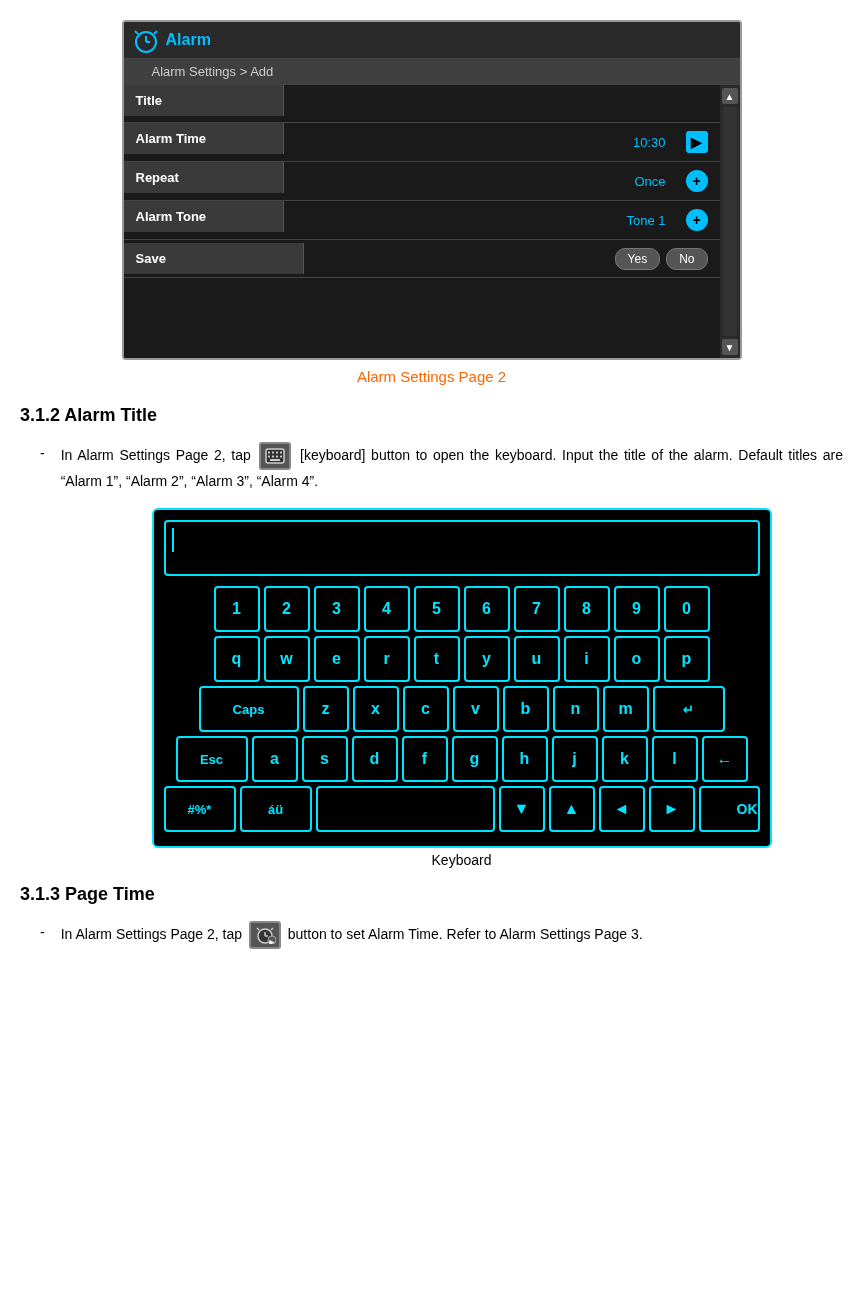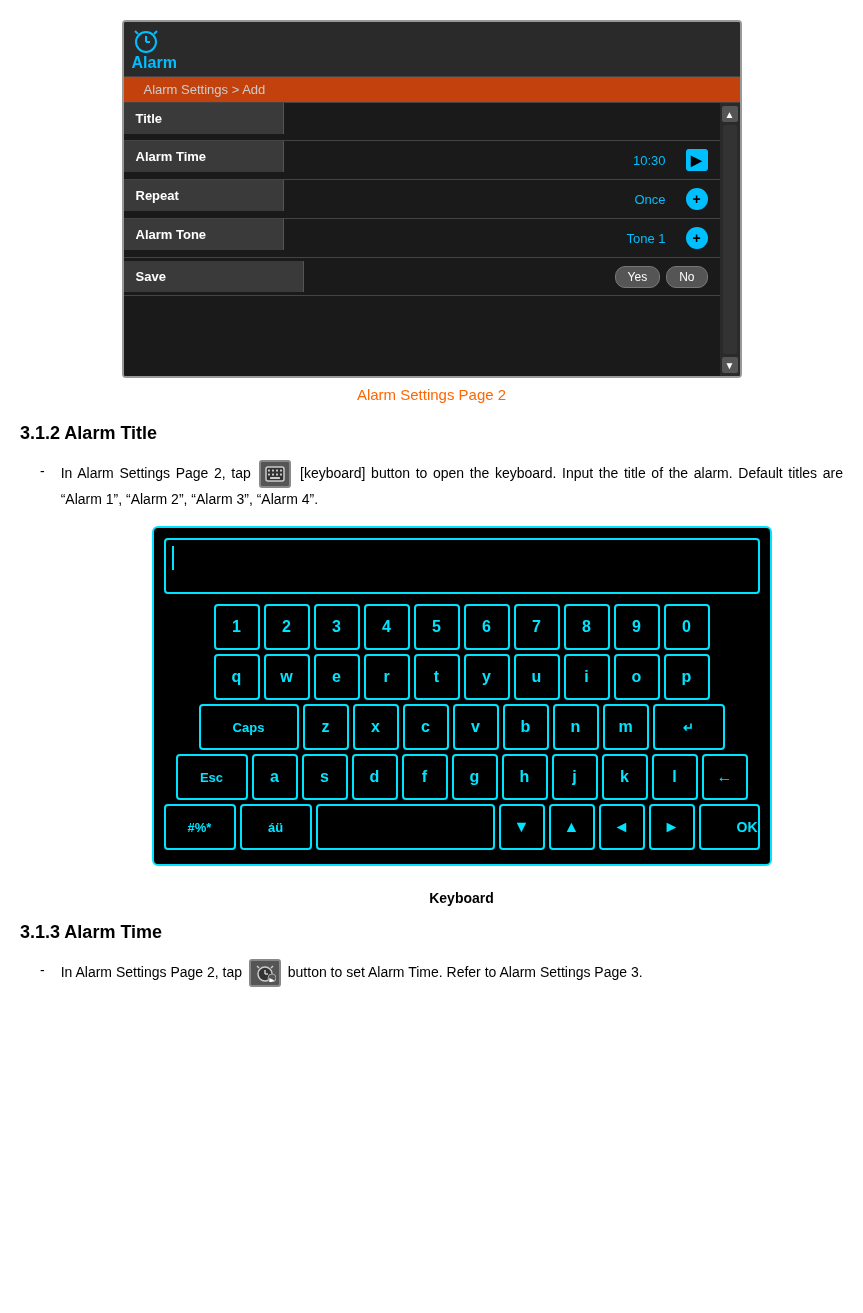--- a/index.html
+++ b/index.html
@@ -21,23 +21,23 @@
     .screenshot {
       width: 620px;
       border: 2px solid #999;
       background: #1a1a1a;
       border-radius: 4px;
       overflow: hidden;
     }
     .screenshot-header {
       background: #2a2a2a;
       display: flex;
+      align-items: center;
       padding: 4px 8px;
       border-bottom: 1px solid #444;
-      flex-direction: column;
     }
     .alarm-icon-small {
       width: 28px;
       height: 28px;
       margin-right: 6px;
     }
     .screenshot-title {
       color: #00bfff;
       font-size: 16px;
       font-weight: bold;
@@ -46,22 +46,22 @@
       display: flex;
       background: #1a1a1a;
     }
     .settings-row {
       display: flex;
       border-bottom: 1px solid #444;
       min-height: 38px;
       align-items: flex-start;
     }
     .settings-breadcrumb {
-      background: #c2410c;
-      padding: 5px 20px;
+      background: #404040;
+      padding: 5px 28px;
       color: #ccc;
       font-size: 13px;
       border-bottom: 1px solid #444;
     }
     .settings-label {
       background: #3a3a3a;
       color: #fff;
       padding: 8px 12px;
       width: 160px;
       font-size: 13px;
@@ -310,22 +310,21 @@
     }
     .kb-key.ok {
       min-width: 56px;
       font-size: 14px;
       padding-left: 36px;
     }
     .kb-caption {
       text-align: left;
       font-size: 14px;
       color: #000;
-      margin-top: 24px;
-      font-weight: bold;
+      margin-top: 4px;
     }
   </style>
 </head>
 <body>
 
 <div class="screenshot-container">
   <div style="display:flex; flex-direction:column; align-items:center;">
     <div class="screenshot">
 
       <div class="screenshot-header">
@@ -485,21 +484,21 @@
       <div class="kb-key">▼</div>
       <div class="kb-key">▲</div>
       <div class="kb-key">◄</div>
       <div class="kb-key">►</div>
       <div class="kb-key ok">OK</div>
     </div>
   </div>
   <div class="kb-caption">Keyboard</div>
 </div>
 
-<div class="section-heading">3.1.3 Alarm Time</div>
+<div class="section-heading">3.1.3 Page Time</div>
 
 <div class="bullet-item">
   <span class="bullet-dash">-</span>
   <span class="bullet-text">
     In Alarm Settings Page 2, tap
     <span class="inline-icon">
       <svg width="22" height="18" viewBox="0 0 22 18" fill="none">
         <circle cx="11" cy="10" r="7" stroke="#ccc" stroke-width="1.5" fill="#333"></circle>
         <line x1="11" y1="10" x2="11" y2="6" stroke="#ccc" stroke-width="1.5"></line>
         <line x1="11" y1="10" x2="14" y2="10" stroke="#ccc" stroke-width="1.5"></line>

